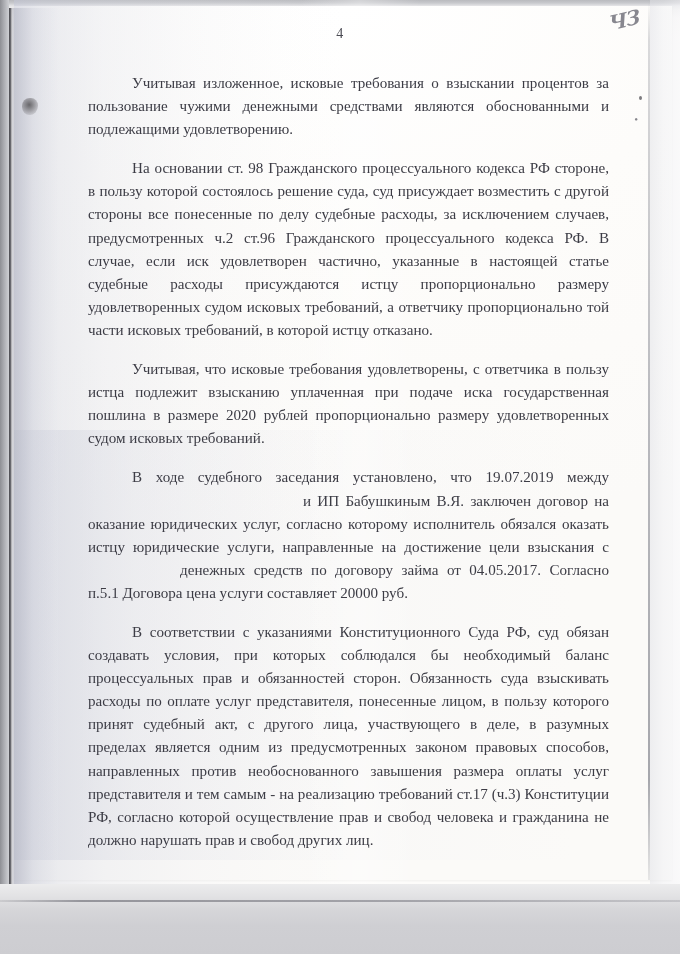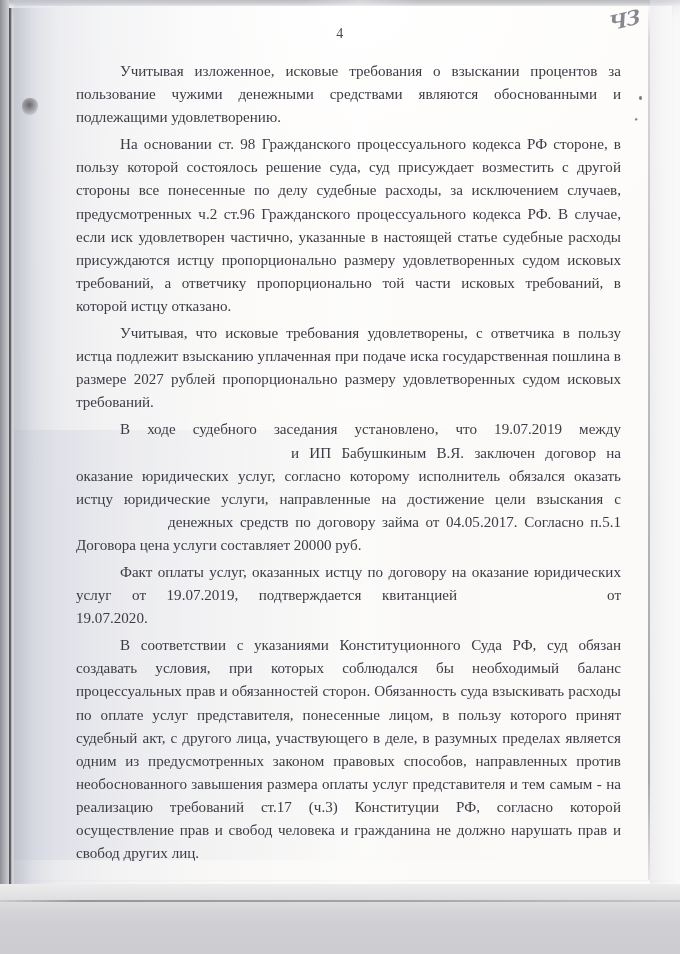--- a/index.html
+++ b/index.html
@@ -223,21 +223,21 @@
     left: 72px;
     top: 56px;
     width: 553px;
     font-size: 15.1px;
     line-height: 23.1px;
     color: #3c3c45;
     text-align: justify;
     text-justify: inter-word;
   }
   .body-text p {
-    margin: 4px;
+    margin: 16px;
     text-indent: 44px;
   }
 
   
   .redact {
     display: inline-block;
     min-width: 150px;
   }
   .redact-sm { min-width: 92px; }
   .redact-lg { min-width: 215px; }
@@ -284,25 +284,24 @@
 
     <div class="right-tick">•</div>
 
     <div class="body-text">
 
       <p>Учитывая изложенное, исковые требования о взыскании процентов за пользование чужими денежными средствами являются обоснованными и подлежащими удовлетворению.</p>
 
       <p>На основании ст. 98 Гражданского процессуального кодекса РФ стороне, в пользу которой состоялось решение суда, суд присуждает возместить с другой стороны все понесенные по делу судебные расходы, за исключением случаев, предусмотренных ч.2 ст.96 Гражданского процессуального кодекса РФ. В случае, если иск удовлетворен частично, указанные в настоящей статье судебные расходы присуждаются истцу пропорционально размеру удовлетворенных судом исковых требований, а ответчику пропорционально той части исковых требований, в которой истцу отказано.</p>
 
 
-      <p>Учитывая, что исковые требования удовлетворены, с ответчика в пользу истца подлежит взысканию уплаченная при подаче иска государственная пошлина в размере 2027 рублей пропорционально размеру удовлетворенных судом исковых требований.</p>
+      <p>Учитывая, что исковые требования удовлетворены, с ответчика в пользу истца подлежит взысканию уплаченная при подаче иска государственная пошлина в размере 2020 рублей пропорционально размеру удовлетворенных судом исковых требований.</p>
 
       <p><span>В ходе судебного заседания установлено, что 19.07.2019 между</span><span class="redact redact-lg"></span><span>и ИП Бабушкиным В.Я. заключен договор на оказание юридических услуг, согласно которому исполнитель обязался оказать истцу юридические услуги, направленные на достижение цели взыскания с</span><span class="redact redact-sm"></span><span>денежных средств по договору займа от 04.05.2017. Согласно п.5.1 Договора цена услуги составляет 20000 руб.</span></p>
 
-      <p><span>Факт оплаты услуг, оказанных истцу по договору на оказание юридических услуг от 19.07.2019, подтверждается квитанцией</span><span class="redact"></span><span>от 19.07.2020.</span></p>
 
 
       <p>В соответствии с указаниями Конституционного Суда РФ, суд обязан создавать условия, при которых соблюдался бы необходимый баланс процессуальных прав и обязанностей сторон. Обязанность суда взыскивать расходы по оплате услуг представителя, понесенные лицом, в пользу которого принят судебный акт, с другого лица, участвующего в деле, в разумных пределах является одним из предусмотренных законом правовых способов, направленных против необоснованного завышения размера оплаты услуг представителя и тем самым - на реализацию требований ст.17 (ч.3) Конституции РФ, согласно которой осуществление прав и свобод человека и гражданина не должно нарушать прав и свобод других лиц.</p>
 
     </div>
   </div>
 
   <div class="bottom-edge"></div>
   <div class="bottom-shadow"></div>
   <div class="bottom-seam"></div>

